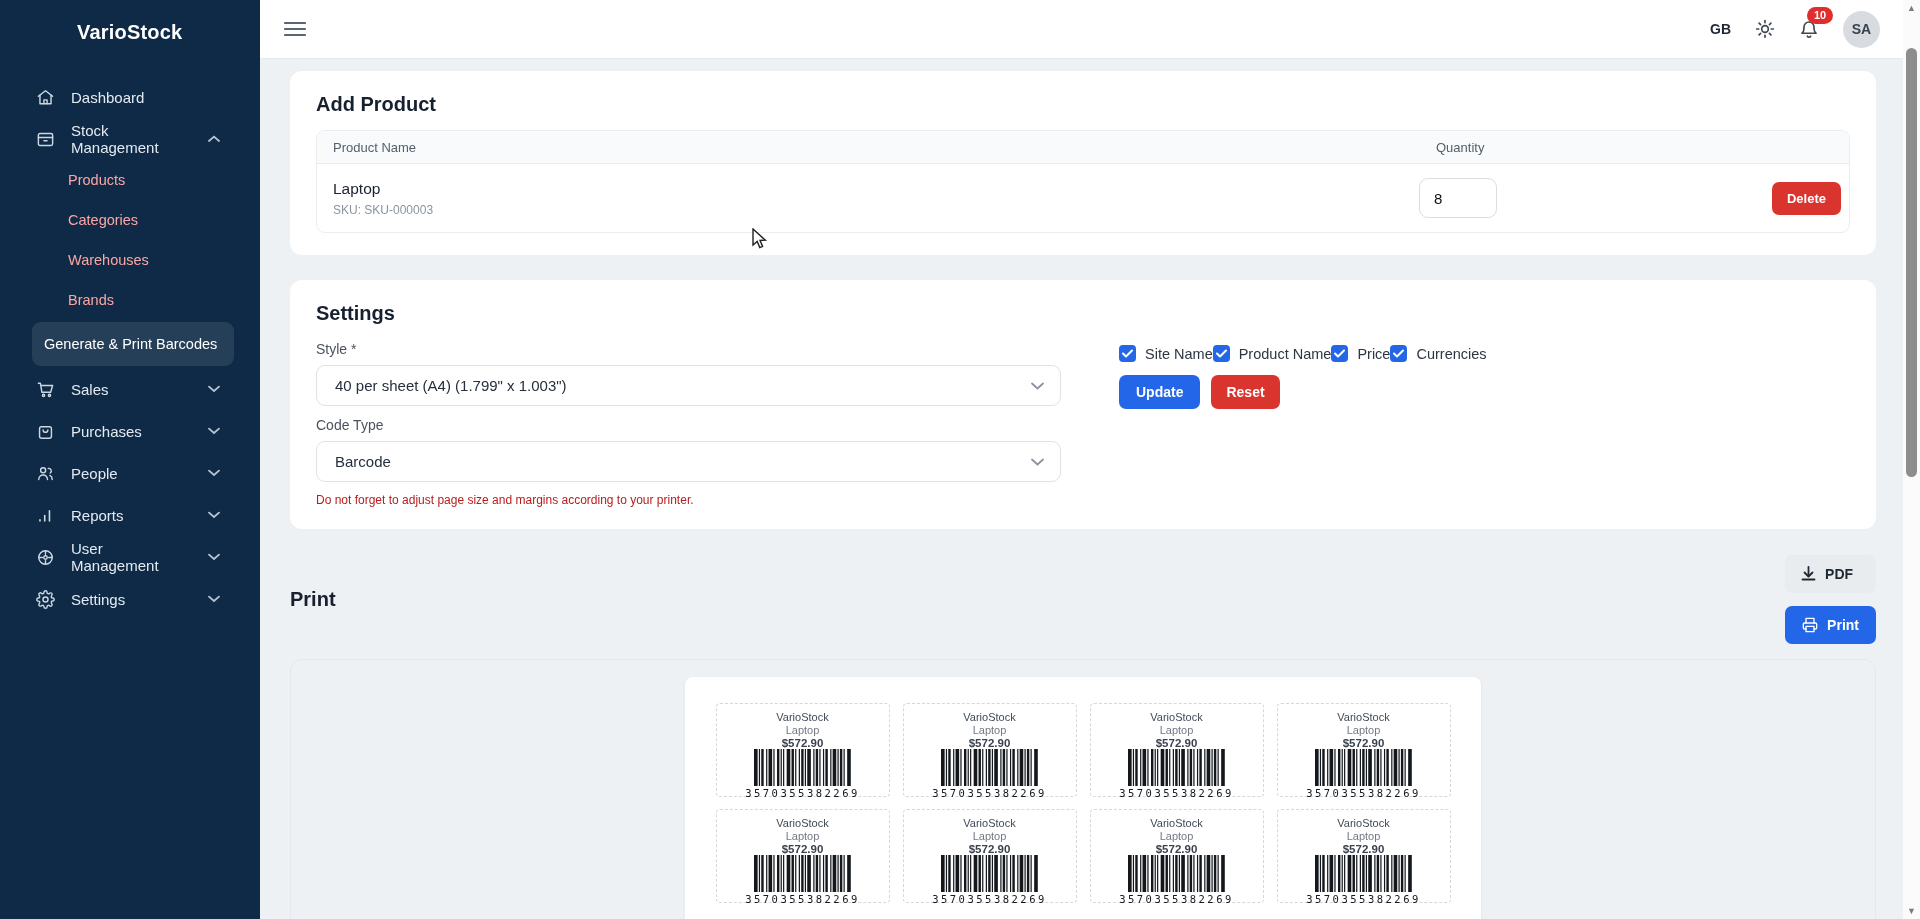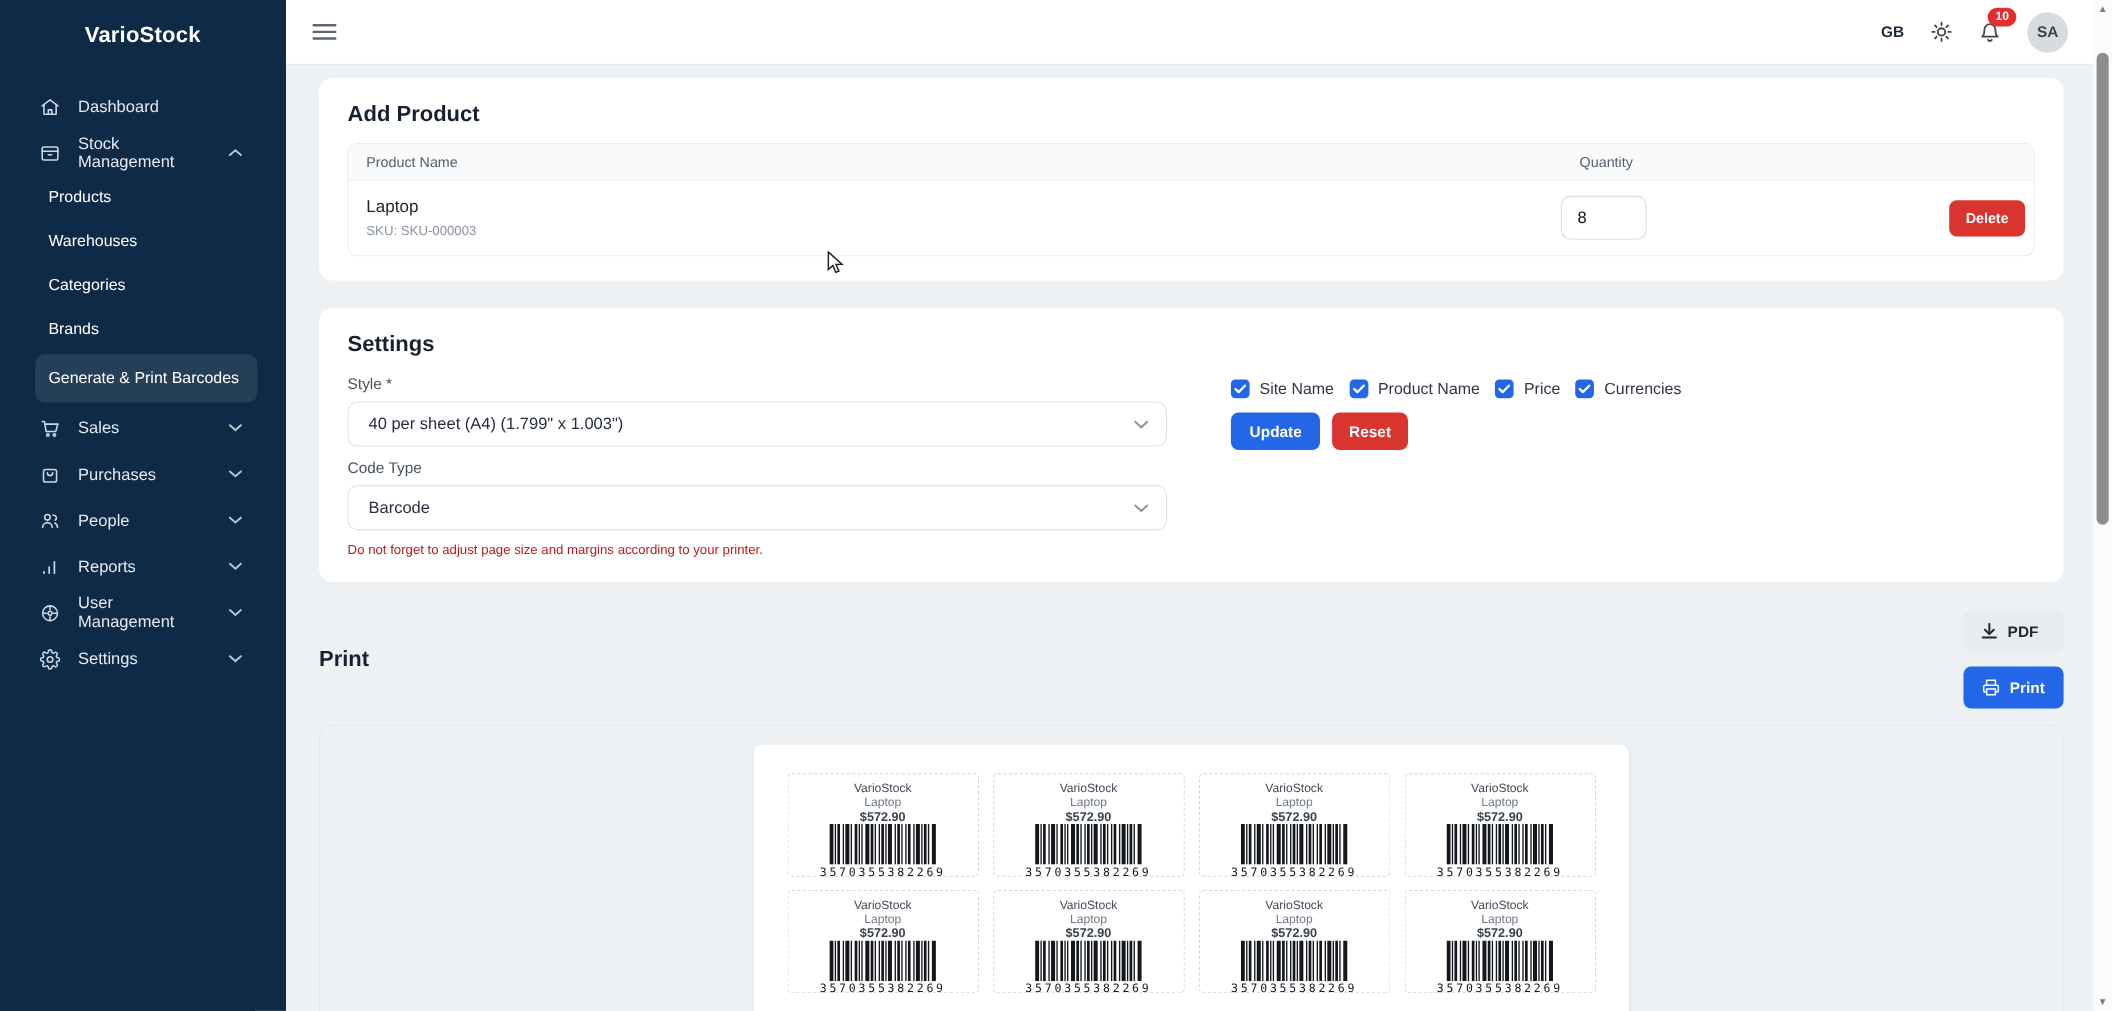--- a/index.html
+++ b/index.html
@@ -16,21 +16,21 @@
     background:var(--sidebar-bg,#0e2a47); color:#e8edf3; z-index:5;
   }
   .logo { height:64px; display:flex; align-items:center; padding-left:77px;
     font-size:20px; font-weight:bold; letter-spacing:.2px; color:#ffffff; }
   .nav { padding-top:12px; }
   .side-item { height:42px; display:flex; align-items:center; gap:16px;
     padding:0 40px 0 36px; font-size:15px; cursor:pointer; color:#e4eaf1; }
   .side-item .ic { width:19px; height:19px; flex:0 0 19px; display:flex; align-items:center; justify-content:center; color:#cdd7e1; }
   .side-item .chev { margin-left:auto; color:#b9c4cf; display:flex; }
   .side-sub { height:40px; display:flex; align-items:center;
-    padding-left:44px; font-size:14.5px; cursor:pointer; color:#ffffff; }
+    padding-left:68px; font-size:14.5px; cursor:pointer; color:#fca5a5; }
   .side-sub.active {
     background:rgba(255,255,255,.10); border-radius:9px;
     margin:2px 26px 2px 32px; padding-left:12px; height:44px; color:#ffffff;
   }
   svg { display:block; }
   
   .topbar {
     position:absolute; left:260px; top:0; right:0; height:58px; background:#ffffff;
     display:flex; align-items:center; padding:0 40px 0 24px; z-index:4;
     box-shadow:0 1px 0 rgba(15,35,60,.04);
@@ -71,21 +71,21 @@
   .btn-red { background:var(--red,#da342e); color:#fff; font-size:13px; padding:9px 15px; }
   .btn-blue { background:var(--blue,#2367e8); color:#fff; }
   
   .settings-grid { display:grid; grid-template-columns:745px 1fr; column-gap:58px; margin-top:16px; }
   .field-label { font-size:14px; color:#4a5360; margin-bottom:8px; }
   .select { height:41px; border:1px solid #dfe3e8; border-radius:9px; display:flex;
     align-items:center; padding:0 16px 0 18px; font-size:15px; color:#262f3c; cursor:pointer;
     background:#fff; justify-content:space-between; }
   .select .chv { color:#8b939e; }
   .note { font-size:12px; color:#b91c1c; margin-top:11px; }
-  .cbrow { display:flex; align-items:flex-end; gap:14px; margin-top:4px; flex-wrap:nowrap; }
+  .cbrow { display:flex; align-items:flex-end; margin-top:4px; flex-wrap:nowrap; }
   .cbitem { display:flex; align-items:center; gap:9px; font-size:14.5px; color:#2d3744; cursor:pointer; }
   .cbox { width:17px; height:17px; border-radius:4px; background:var(--blue,#2367e8);
     display:flex; align-items:center; justify-content:center; }
   .actions { display:flex; gap:11px; margin-top:13px; }
   .btn-update { font-size:14px; padding:9px 17px; }
   .btn-reset { font-size:14px; padding:9px 15px; }
   
   .print-head { display:flex; align-items:center; margin-top:26px; }
   .print-btns { margin-left:auto; display:flex; gap:13px;flex-direction:column; }
   .btn-pdf { background:#e9ecef; color:#1f2733; font-size:14px; padding:0 16px; height:38px;
@@ -137,22 +137,22 @@
           </svg>
         </span>
         <span>Stock Management</span>
         <span class="chev">
           <svg width="12" height="8" viewBox="0 0 12 8" fill="none" stroke="currentColor" stroke-width="1.8" stroke-linecap="round">
             <path d="M1 6 6 1.6 11 6"></path>
           </svg>
         </span>
       </div>
       <div class="side-sub">Products</div>
+      <div class="side-sub">Categories</div>
       <div class="side-sub">Warehouses</div>
-      <div class="side-sub">Categories</div>
       <div class="side-sub">Brands</div>
       <div class="side-sub active">Generate &amp; Print Barcodes</div>
       <div class="side-item">
         <span class="ic">
           <svg width="19" height="19" viewBox="0 0 24 24" fill="none" stroke="currentColor" stroke-width="1.8" stroke-linecap="round" stroke-linejoin="round">
             <path d="M3 4h2.5l2 11.5h11L21 7H6"></path>
             <circle cx="9.5" cy="19.5" r="1.4"></circle>
             <circle cx="17" cy="19.5" r="1.4"></circle>
           </svg>
         </span>

